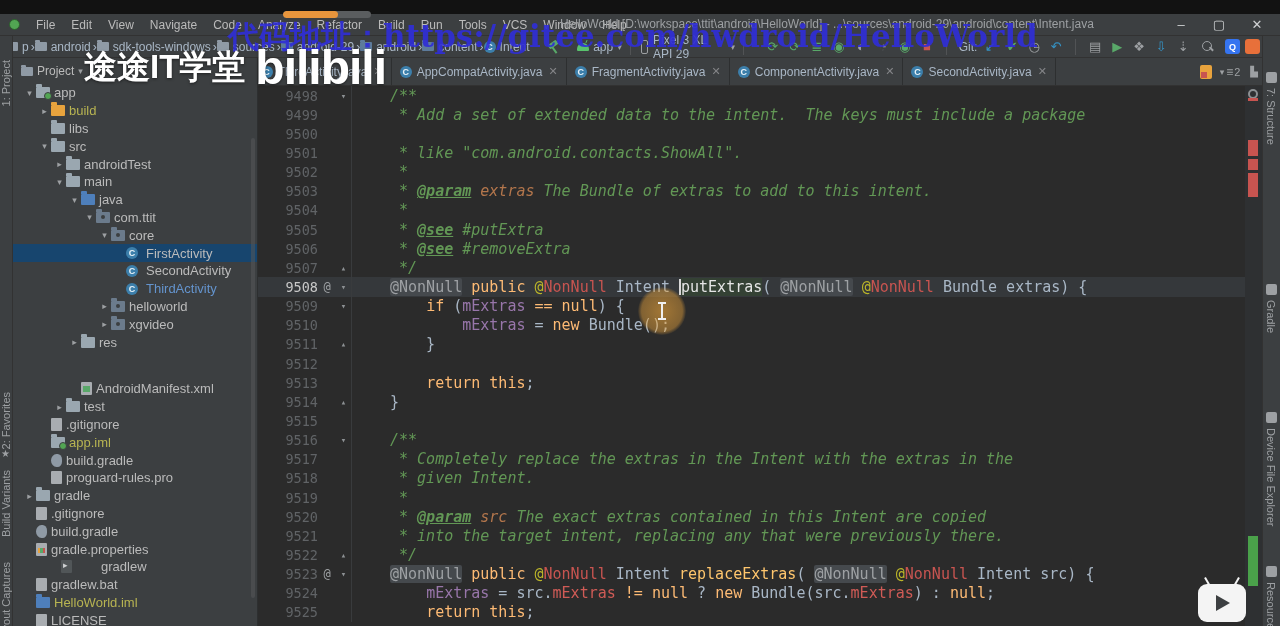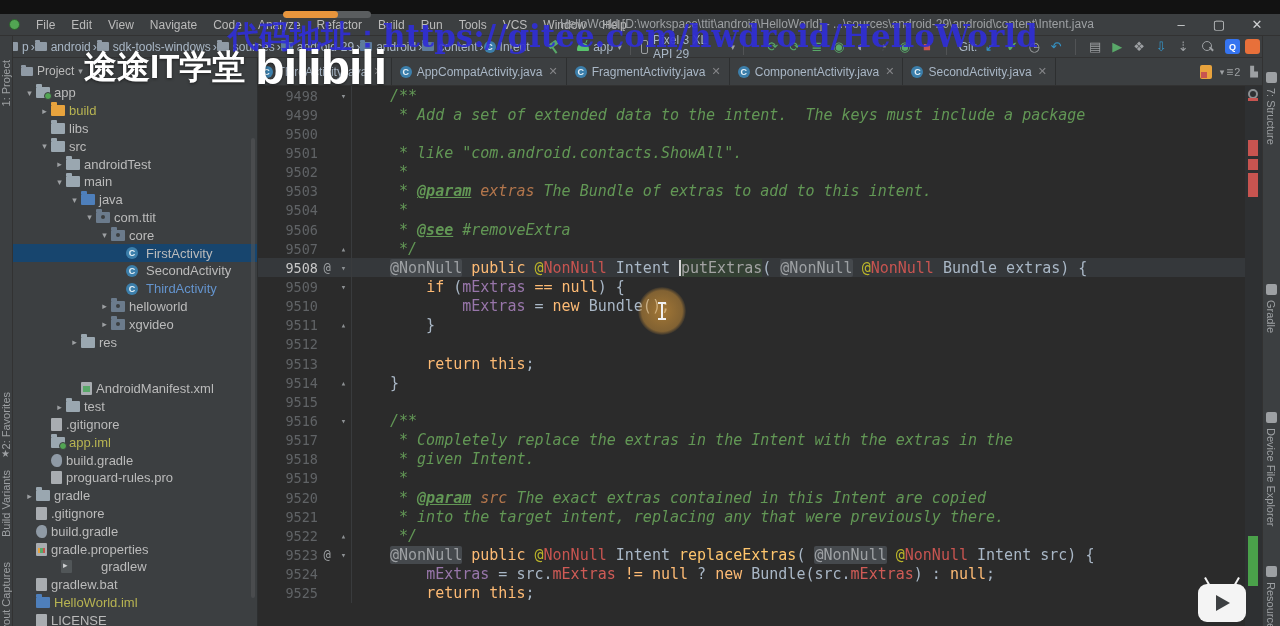--- a/index.html
+++ b/index.html
@@ -129,21 +129,21 @@
           border-right:1px solid #393b3d; align-self:stretch; display:flex; align-items:center;
           justify-content:center; }
   .code { padding-left:38px; }
   .s-plain { color:#a9b7c6; }
   .s-kw { color:#fdba74; }
   .s-doc { color:#629755; font-style:italic; }
   .s-tag { color:#629755; font-style:italic; font-weight:bold; text-decoration:underline; }
   .s-param { color:#b3764c; font-style:italic; }
   .s-field { color:#9876aa; }
   .s-mdecl { color:#ffc66d; }
-  .s-hl { color:#a3a3a3; background:#344134; }
+  .s-hl { color:#e5e5e5; background:#344134; }
   .s-annext { color:#9da0a3; background:#45494d; border-radius:2px; }
   .s-at { color:#bbb529; }
   .s-annred { color:#c75450; }
   .s-err { color:#cf5b56; }
   .s-caret { display:inline-block; width:0; height:16px; border-left:2px solid #d8d8d8;
              vertical-align:middle; }
 
   
   .stripe { position:absolute; left:1245px; top:86px; width:17px; height:540px; background:#2e3032; }
   .stripe .insp { position:absolute; left:3px; top:3px; width:10px; height:10px; border-radius:50%;
@@ -529,20 +529,21 @@
   </div>
 
   <div class="editor" id="editor">
       <div class="eline"><span class="ln">9498</span><span class="badge"></span><span class="fold">▾</span><span class="code"><span class="s-doc">/**</span></span></div>
       <div class="eline"><span class="ln">9499</span><span class="badge"></span><span class="fold"></span><span class="code"><span class="s-doc"> * Add a set of extended data to the intent.  The keys must include a package</span></span></div>
       <div class="eline"><span class="ln">9500</span><span class="badge"></span><span class="fold"></span></div>
       <div class="eline"><span class="ln">9501</span><span class="badge"></span><span class="fold"></span><span class="code"><span class="s-doc"> * like "com.android.contacts.ShowAll".</span></span></div>
       <div class="eline"><span class="ln">9502</span><span class="badge"></span><span class="fold"></span><span class="code"><span class="s-doc"> *</span></span></div>
       <div class="eline"><span class="ln">9503</span><span class="badge"></span><span class="fold"></span><span class="code"><span class="s-doc"> * </span><span class="s-tag">@param</span><span class="s-doc"> </span><span class="s-param">extras</span><span class="s-doc"> The Bundle of extras to add to this intent.</span></span></div>
       <div class="eline"><span class="ln">9504</span><span class="badge"></span><span class="fold"></span><span class="code"><span class="s-doc"> *</span></span></div>
+      <div class="eline"><span class="ln">9505</span><span class="badge"></span><span class="fold"></span><span class="code"><span class="s-doc"> * </span><span class="s-tag">@see</span><span class="s-doc"> #putExtra</span></span></div>
       <div class="eline"><span class="ln">9506</span><span class="badge"></span><span class="fold"></span><span class="code"><span class="s-doc"> * </span><span class="s-tag">@see</span><span class="s-doc"> #removeExtra</span></span></div>
       <div class="eline"><span class="ln">9507</span><span class="badge"></span><span class="fold">▴</span><span class="code"><span class="s-doc"> */</span></span></div>
       <div class="eline current"><span class="ln">9508</span><span class="badge">@</span><span class="fold">▾</span><span class="code"><span class="s-annext">@NonNull</span><span class="s-plain"> </span><span class="s-kw">public</span><span class="s-plain"> </span><span class="s-at">@</span><span class="s-annred">NonNull</span><span class="s-plain"> </span><span class="s-plain">Intent </span><span class="s-caret"></span><span class="s-hl">putExtras</span><span class="s-plain">( </span><span class="s-annext">@NonNull</span><span class="s-plain"> </span><span class="s-at">@</span><span class="s-annred">NonNull</span><span class="s-plain"> Bundle extras) {</span></span></div>
       <div class="eline"><span class="ln">9509</span><span class="badge"></span><span class="fold">▾</span><span class="code"><span class="s-plain">    </span><span class="s-kw">if</span><span class="s-plain"> (</span><span class="s-field">mExtras</span><span class="s-kw"> == </span><span class="s-kw">null</span><span class="s-plain">) {</span></span></div>
       <div class="eline"><span class="ln">9510</span><span class="badge"></span><span class="fold"></span><span class="code"><span class="s-plain">        </span><span class="s-field">mExtras</span><span class="s-plain"> = </span><span class="s-kw">new</span><span class="s-plain"> Bundle();</span></span></div>
       <div class="eline"><span class="ln">9511</span><span class="badge"></span><span class="fold">▴</span><span class="code"><span class="s-plain">    }</span></span></div>
       <div class="eline"><span class="ln">9512</span><span class="badge"></span><span class="fold"></span></div>
       <div class="eline"><span class="ln">9513</span><span class="badge"></span><span class="fold"></span><span class="code"><span class="s-plain">    </span><span class="s-kw">return</span><span class="s-plain"> </span><span class="s-kw">this</span><span class="s-plain">;</span></span></div>
       <div class="eline"><span class="ln">9514</span><span class="badge"></span><span class="fold">▴</span><span class="code"><span class="s-plain">}</span></span></div>
       <div class="eline"><span class="ln">9515</span><span class="badge"></span><span class="fold"></span><span class="code"></span></div>

